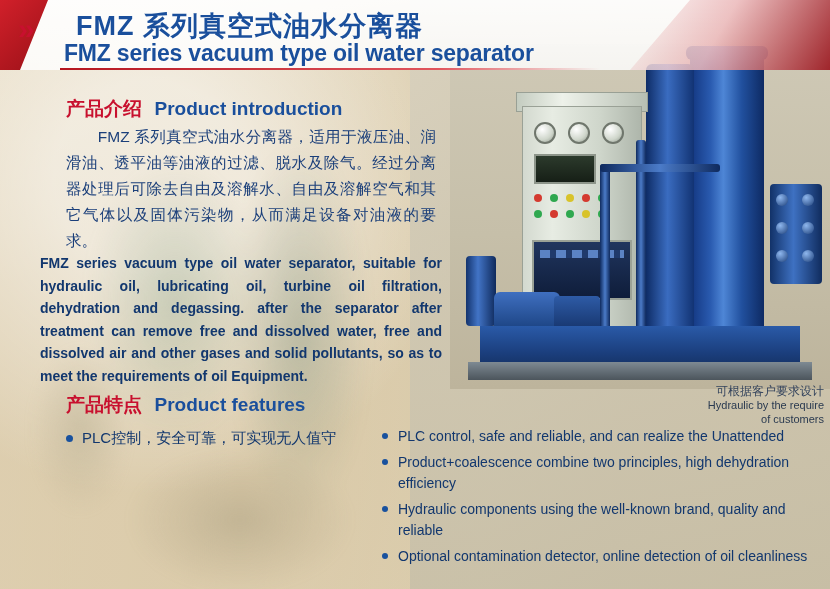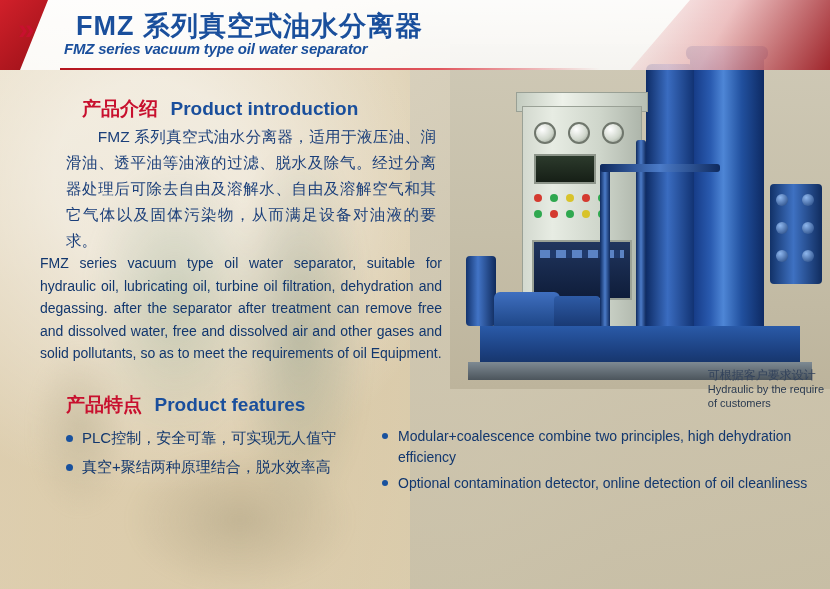--- a/index.html
+++ b/index.html
@@ -49,47 +49,47 @@
     font-weight:bold;letter-spacing:-4px;line-height:30px;
   }
   .hdr-cn{
     position:absolute;left:64px;top:8px;
     font-size:27px;font-weight:bold;color:#1a4f9c;letter-spacing:1px;
     text-shadow:1px 1px 0 rgba(255,255,255,.7);
     margin-left:12px;
   }
   .hdr-en{
     position:absolute;left:64px;top:40px;
-    font-size:15px;font-weight:bold;color:#1a4f9c;letter-spacing:-0.2px;font-style:italic;
+    font-size:23px;font-weight:bold;color:#1a4f9c;letter-spacing:-0.2px;
   }
   .hdr-rule{
     position:absolute;left:60px;top:68px;width:540px;height:2px;
     background:linear-gradient(90deg,#b5151e,#e0555c 70%,rgba(224,85,92,0));
   }
   .hdr-red-band{
     position:absolute;right:0;top:0;width:200px;height:70px;
     background:linear-gradient(120deg,rgba(196,24,32,0) 0%,rgba(196,24,32,.25) 45%,rgba(150,15,22,.9) 100%);
     clip-path:polygon(60px 0,200px 0,200px 70px,0 70px);
   }
   
   .sec-title{position:absolute;z-index:5;white-space:nowrap;}
   .sec-title .cn{color:#c8102e;font-size:19px;font-weight:bold;}
   .sec-title .en{color:#1a4f9c;font-size:19px;font-weight:bold;margin-left:8px;}
 
-  #intro-title{left:82px;top:96px;}
+  #intro-title{left:66px;top:96px;}
   #features-title{left:66px;top:392px;}
 
   
   .cn-para{
     position:absolute;left:66px;top:124px;width:370px;z-index:5;
     color:#1b3f7a;font-size:15.5px;line-height:26px;text-align:justify;
   }
   .en-para{
     position:absolute;left:40px;top:252px;width:402px;z-index:5;
-    color:#12376e;font-size:14px;line-height:22.5px;text-align:justify;
+    color:#12376e;font-size:14px;line-height:22.5px;text-align:justify;font-weight:bold;
   }
   
   .feat-col{position:absolute;z-index:5;}
   #feat-cn{left:66px;top:426px;width:330px;}
   #feat-en{left:382px;top:426px;width:440px;}
   .feat-item{
     position:relative;padding-left:16px;margin-bottom:5px;
     color:#12376e;
   }
   #feat-cn .feat-item{font-size:15px;line-height:24px;}
@@ -182,21 +182,21 @@
   }
   .ph-bolt{
     position:absolute;width:12px;height:12px;border-radius:50%;
     background:radial-gradient(circle at 35% 30%,#8fb7ee,#1c3f79);
   }
   .ph-pipe{
     position:absolute;background:linear-gradient(90deg,#0f2a5e,#4b7bc8 50%,#0f2a5e);
     border-radius:3px;
   }
   .photo-caption{
-    position:absolute;right:6px;top:368px;z-index:6;
+    position:absolute;right:6px;top:384px;z-index:6;text-align:right;
     color:#2a3a50;font-size:11px;line-height:14px;margin-left:38px;
   }
   .photo-caption .cap-cn{font-size:12px;color:#33435c;}
 </style>
 </head>
 <body>
 
 <div class="bg-base"></div>
 <div class="bg-right"></div>
 <div class="bg-blur-shapes"></div>
@@ -269,19 +269,20 @@
 <div class="cn-para">　　FMZ 系列真空式油水分离器，适用于液压油、润滑油、透平油等油液的过滤、脱水及除气。经过分离器处理后可除去自由及溶解水、自由及溶解空气和其它气体以及固体污染物，从而满足设备对油液的要求。</div>
 <div class="en-para">FMZ series vacuum type oil water separator, suitable for hydraulic oil, lubricating oil, turbine oil filtration, dehydration and degassing. after the separator after treatment can remove free and dissolved water, free and dissolved air and other gases and solid pollutants, so as to meet the requirements of oil Equipment.</div>
 
 <div class="sec-title" id="features-title">
   <span class="cn">产品特点</span>
   <span class="en">Product features</span>
 </div>
 
 <div class="feat-col" id="feat-cn">
   <div class="feat-item">PLC控制，安全可靠，可实现无人值守</div>
-  <div class="feat-item">真空+聚结两种原理结合，脱水效率高</div>
 </div>
 
 <div class="feat-col" id="feat-en">
-  <div class="feat-item">Modular+coalescence combine two principles, high dehydration efficiency</div>
+  <div class="feat-item">PLC control, safe and reliable, and can realize the Unattended</div>
+  <div class="feat-item">Product+coalescence combine two principles, high dehydration efficiency</div>
+  <div class="feat-item">Hydraulic components using the well-known brand, quality and reliable</div>
   <div class="feat-item">Optional contamination detector, online detection of oil cleanliness</div>
 </div>
 
 </body></html>

